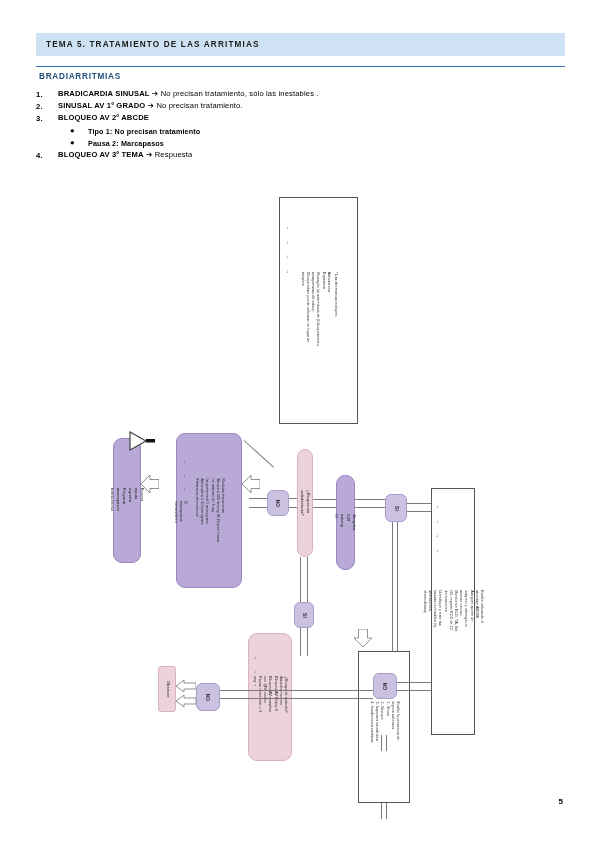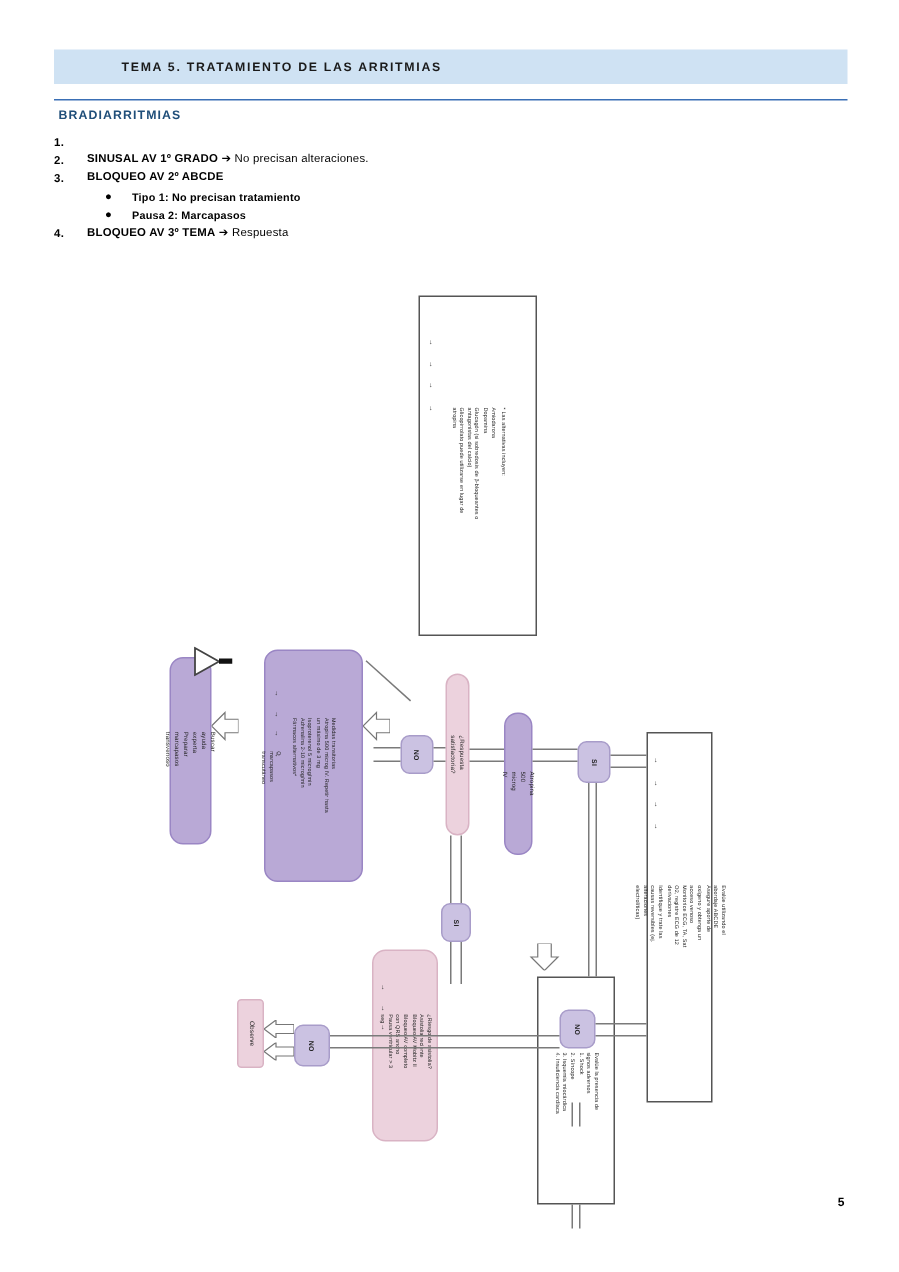--- a/index.html
+++ b/index.html
@@ -11,21 +11,20 @@
   .page{position:absolute;inset:0;}
 
   
   .title-bar{
     position:absolute;left:36px;top:33px;width:529px;height:23px;
     background:#cfe2f3;display:flex;align-items:center;
   }
   .title-bar .t{
     font-size:8.2px;font-weight:bold;letter-spacing:1.15px;color:#1a1a1a;
     padding-left:10px;
-    margin-left:35px;
   }
   .rule{
     position:absolute;left:36px;top:66px;width:529px;height:0;
     border-top:1.4px solid #3a6fb5;
   }
   .section-head{
     position:absolute;left:39px;top:72px;
     font-size:8.2px;font-weight:bold;letter-spacing:.75px;color:#1f4e79;
   }
 
@@ -79,25 +78,26 @@
   <div class="title-bar">
     <span class="t">TEMA 5. TRATAMIENTO DE LAS ARRITMIAS</span>
   </div>
   <div class="rule"></div>
   <div class="section-head">BRADIARRITMIAS</div>
 
   <div class="list">
 
     <div class="li">
       <span class="num">1.</span>
+      <span class="txt"><b>BRADICARDIA SINUSAL</b> <span class="arw">➔</span> <span>No precisan tratamiento, sólo las inestables .</span></span>
     </div>
 
     <div class="li">
       <span class="num">2.</span>
-      <span class="txt"><b>SINUSAL AV 1º GRADO</b> <span class="arw">➔</span> <span>No precisan alteraciones.</span></span>
+      <span class="txt"><b>SINUSAL AV 1º GRADO</b> <span class="arw">➔</span> <span>No precisan tratamiento.</span></span>
     </div>
 
     <div class="li">
       <span class="num">3.</span>
       <span class="txt"><b>BLOQUEO AV 2º ABCDE</b></span>
     </div>
 
     <div class="sub">
       <span class="bul">●</span>
       <span class="txt">Tipo 1: No precisan tratamiento</span>

